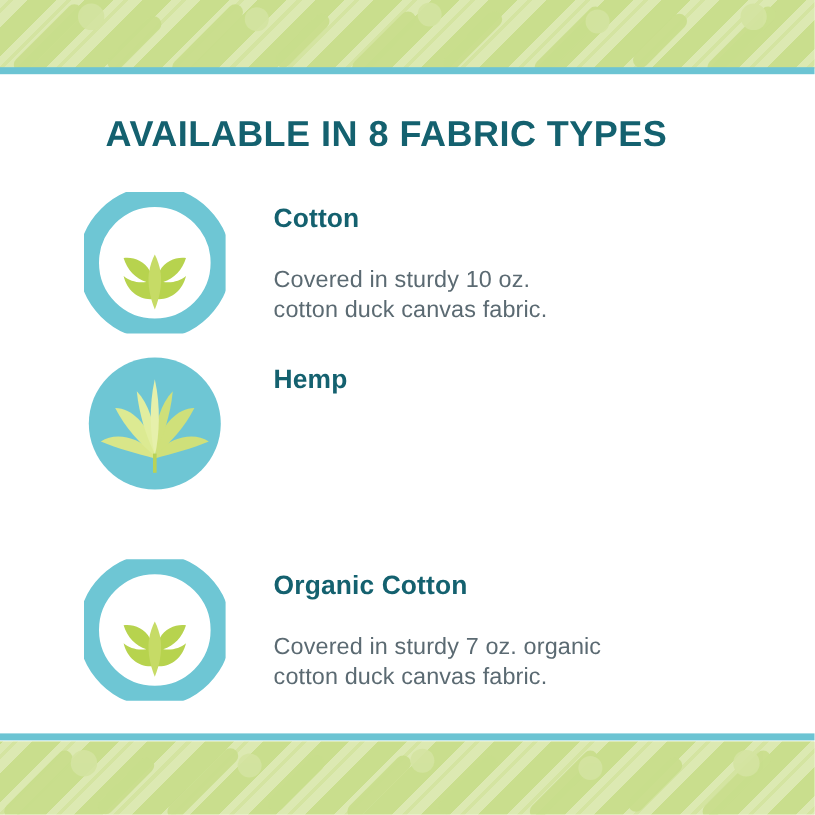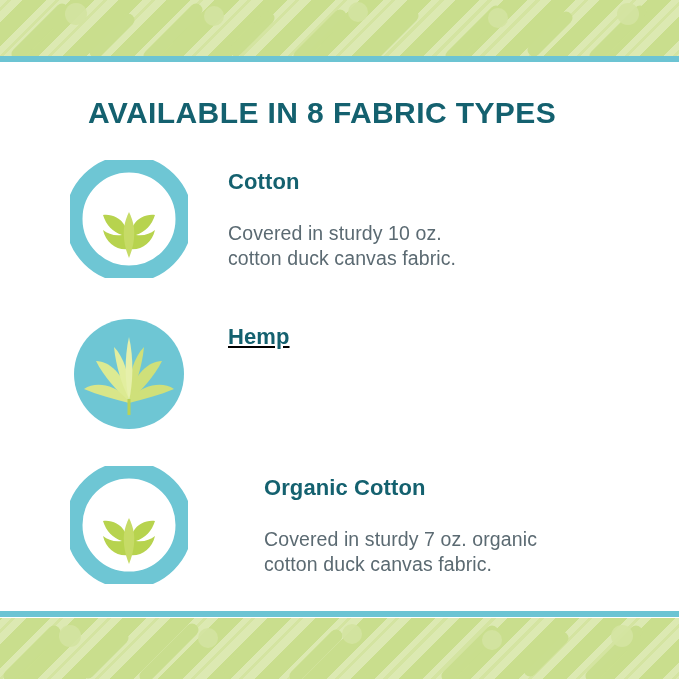--- a/index.html
+++ b/index.html
@@ -92,22 +92,22 @@
     width: 679px;
   }
   .row {
     position: absolute;
     left: 70px;
     width: 560px;
     display: flex;
     align-items: flex-start;
   }
   .row-1 { top: 160px; }
-  .row-2 { top: 315px; text-decoration: underline; }
-  .row-3 { top: 466px; gap: 36px; }
+  .row-2 { top: 294px; }
+  .row-3 { top: 466px; }
 
   .icon-wrap {
     width: 118px;
     height: 118px;
     flex: 0 0 118px;
   }
   .icon-wrap svg { display: block; }
 
   .row-text {
     margin-left: 40px;

